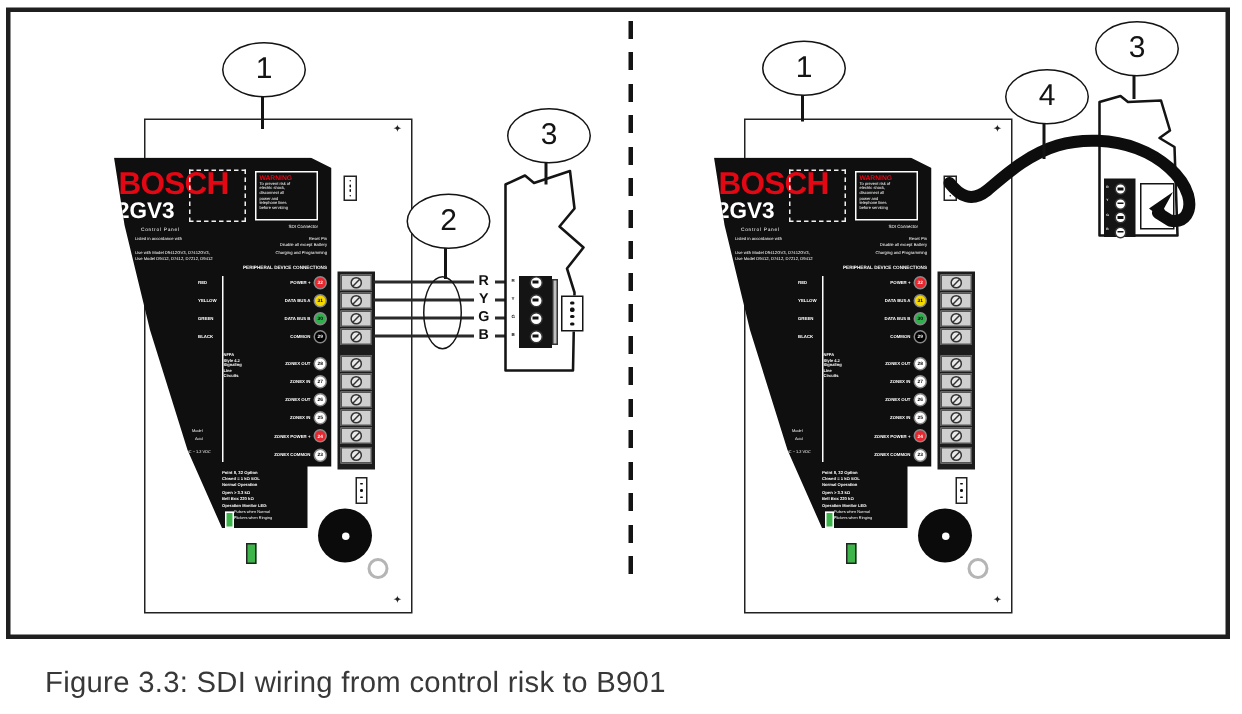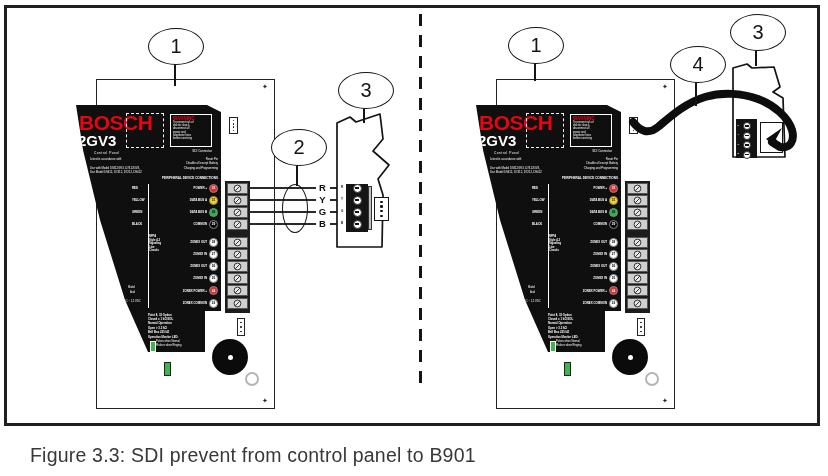--- a/index.html
+++ b/index.html
@@ -511,14 +511,14 @@
   <div class="abs callout" style="left:670px;top:46px;">
     <span>4</span>
     </div>
   <div class="abs leader" style="left:694.5px;top:80px;height:26px;"></div>
 
   <div class="abs callout" style="left:730px;top:14px;">
     <span>3</span>
     </div>
   <div class="abs leader" style="left:754.5px;top:48px;height:18px;"></div>
 
-  <div id="caption" class="abs">Figure 3.3: SDI prevent from control panel to B901</div>
+  <div id="caption" class="abs">Figure 3.3: SDI wiring from control risk to B901</div>
 </div>
 
 </body></html>

